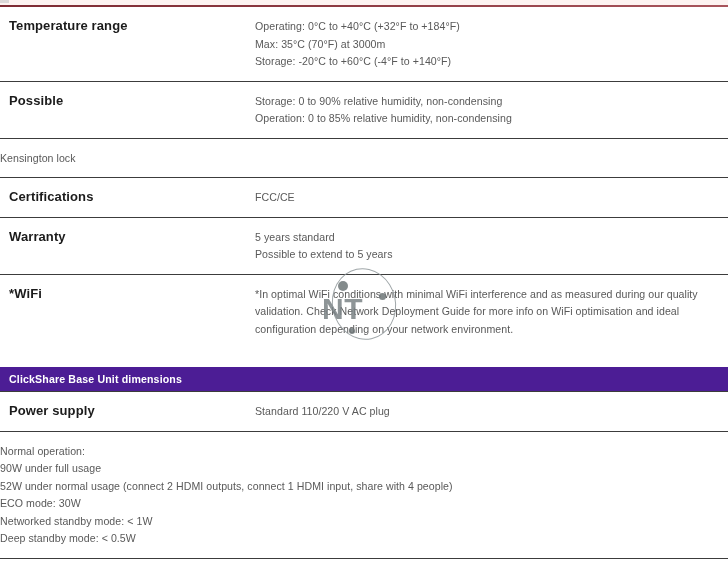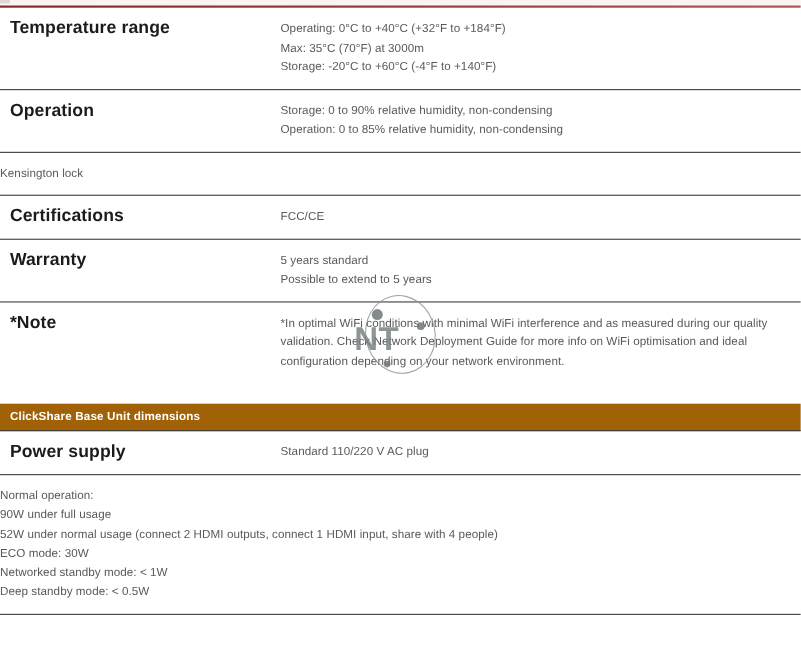--- a/index.html
+++ b/index.html
@@ -55,21 +55,21 @@
     align-items: flex-start;
     box-sizing: border-box;
     border-bottom: 1.6px solid #3c3c3c;
     padding: 0;
   }
   .row .label {
     box-sizing: border-box;
     width: 255px;
     flex: 0 0 255px;
     padding: 11px 10px 10px 9px;
-    font-size: 16px;
+    font-size: 13px;
     font-weight: bold;
     color: #1b1b1b;
     line-height: 15px;
     letter-spacing: 0.1px;
   }
   .row .value {
     box-sizing: border-box;
     flex: 1 1 auto;
     padding: 11px 6px 10px 0px;
     font-size: 10.6px;
@@ -77,21 +77,21 @@
     line-height: 17.5px;
     letter-spacing: 0.05px;
   }
   .row .value .ln { display: block; white-space: normal; }
 
   
   .section-bar {
     position: relative;
     box-sizing: border-box;
     height: 25px;
-    background: #a16207;
+    background: #4c1d95;
     display: flex;
     align-items: center;
     padding-left: 9px;
     border-bottom: 1.6px solid #3c3c3c;
   }
   .section-bar .section-title {
     color: #ffffff;
     font-size: 10.6px;
     font-weight: bold;
     letter-spacing: 0.15px;
@@ -153,21 +153,21 @@
     <div class="row">
       <div class="label">Temperature range</div>
       <div class="value">
         <span class="ln">Operating: 0°C to +40°C (+32°F to +184°F)</span>
         <span class="ln">Max: 35°C (70°F) at 3000m</span>
         <span class="ln">Storage: -20°C to +60°C (-4°F to +140°F)</span>
       </div>
     </div>
 
     <div class="row">
-      <div class="label">Operation</div>
+      <div class="label">Possible</div>
       <div class="value">
         <span class="ln">Storage: 0 to 90% relative humidity, non-condensing</span>
         <span class="ln">Operation: 0 to 85% relative humidity, non-condensing</span>
       </div>
     </div>
 
     <div class="row">
       <div class="value">
         <span class="ln">Kensington lock</span>
       </div>
@@ -182,21 +182,21 @@
 
     <div class="row">
       <div class="label">Warranty</div>
       <div class="value">
         <span class="ln">5 years standard</span>
         <span class="ln">Possible to extend to 5 years</span>
       </div>
     </div>
 
     <div class="row" style="border-bottom:none;">
-      <div class="label">*Note</div>
+      <div class="label">*WiFi</div>
       <div class="value" style="padding-right:8px;">
         <span class="ln">*In optimal WiFi conditions with minimal WiFi interference and as measured during our quality validation. Check Network Deployment Guide for more info on WiFi optimisation and ideal configuration depending on your network environment.</span>
       </div>
     </div>
 
     <div class="spacer-above-bar"></div>
 
     <div class="section-bar">
       <span class="section-title">ClickShare Base Unit dimensions</span>
     </div>

